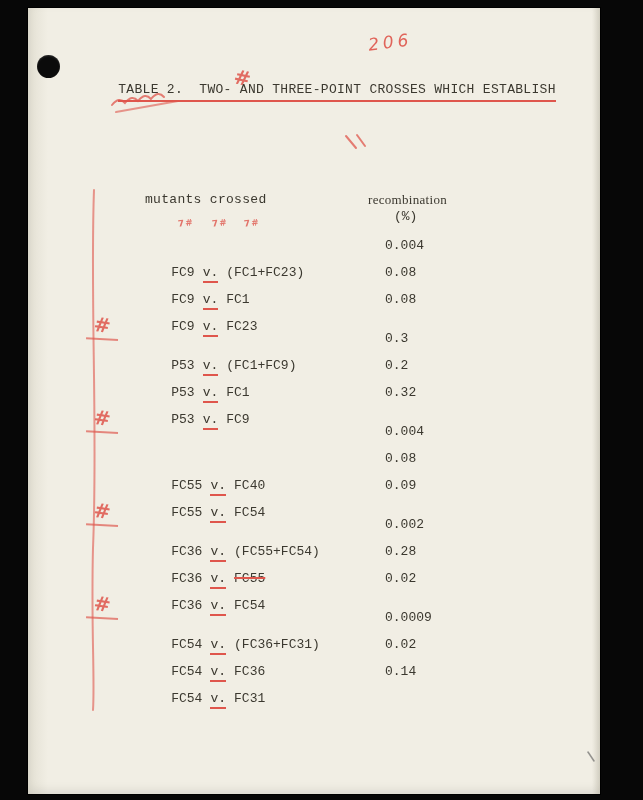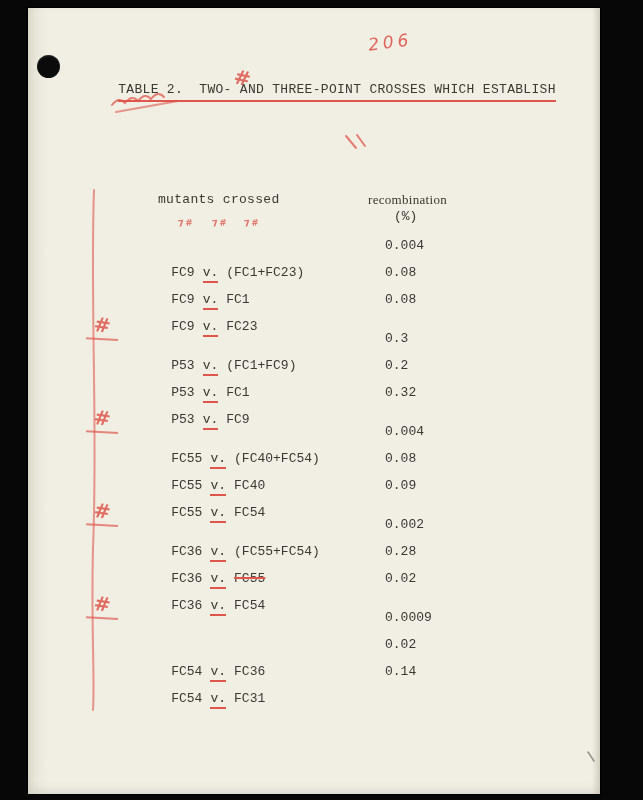--- a/index.html
+++ b/index.html
@@ -34,21 +34,21 @@
   }
   .hash{
     color:var(--red);font-family:"DejaVu Sans",sans-serif;font-size:20px;font-weight:bold;
     opacity:.85;display:inline-block;
   }
   .title-hash{position:absolute;left:206px;top:58px;transform:rotate(12deg);}
   .marks-svg{position:absolute;left:0;top:0;pointer-events:none;}
 
   .doc-table{position:absolute;left:112px;top:184px;width:400px;font-size:13px;color:var(--ink);}
   .thead{position:relative;height:40px;}
-  .col1{position:absolute;left:5px;top:0;letter-spacing:.3px;margin-left:13px;}
+  .col1{position:absolute;left:5px;top:0;letter-spacing:.3px;}
   .col2wrap{position:absolute;left:228px;top:0;}
   .col2wrap .hdr{display:block;letter-spacing:.3px;font-family:Liberation Serif, serif;}
   .col2wrap .unit{display:block;margin-left:26px;margin-top:1px;}
   .row-ticks{position:absolute;left:0;top:26px;height:14px;}
   .row-ticks span{
     position:absolute;color:var(--red);font-family:"DejaVu Sans",sans-serif;
     font-size:9px;font-weight:bold;transform:rotate(-6deg);opacity:.8;letter-spacing:1px;
   }
   .row-ticks span:nth-child(1){left:38px;}
   .row-ticks span:nth-child(2){left:72px;}
@@ -141,21 +141,20 @@
     <span class="value">0.2</span>
   </div>
             <div class="row">
     <span class="mutant"><span>P53</span><span class="vs">v.</span><span>FC9</span></span>
     <span class="value">0.32</span>
   </div>
           </div>
           <div class="group">
             <span class="hash group-hash">#</span>
             <div class="row">
-    <span class="mutant"><span>FC55</span><span class="vs">v.</span><span>(FC40+FC54)</span></span>
     <span class="value">0.004</span>
   </div>
             <div class="row">
     <span class="mutant"><span>FC55</span><span class="vs">v.</span><span>FC40</span></span>
     <span class="value">0.08</span>
   </div>
             <div class="row">
     <span class="mutant"><span>FC55</span><span class="vs">v.</span><span>FC54</span></span>
     <span class="value">0.09</span>
   </div>
@@ -171,20 +170,21 @@
     <span class="value">0.28</span>
   </div>
             <div class="row">
     <span class="mutant"><span>FC36</span><span class="vs">v.</span><span>FC54</span></span>
     <span class="value">0.02</span>
   </div>
           </div>
           <div class="group">
             <span class="hash group-hash">#</span>
             <div class="row">
+    <span class="mutant"><span>FC54</span><span class="vs">v.</span><span>(FC36+FC31)</span></span>
     <span class="value">0.0009</span>
   </div>
             <div class="row">
     <span class="mutant"><span>FC54</span><span class="vs">v.</span><span>FC36</span></span>
     <span class="value">0.02</span>
   </div>
             <div class="row">
     <span class="mutant"><span>FC54</span><span class="vs">v.</span><span>FC31</span></span>
     <span class="value">0.14</span>
   </div>

